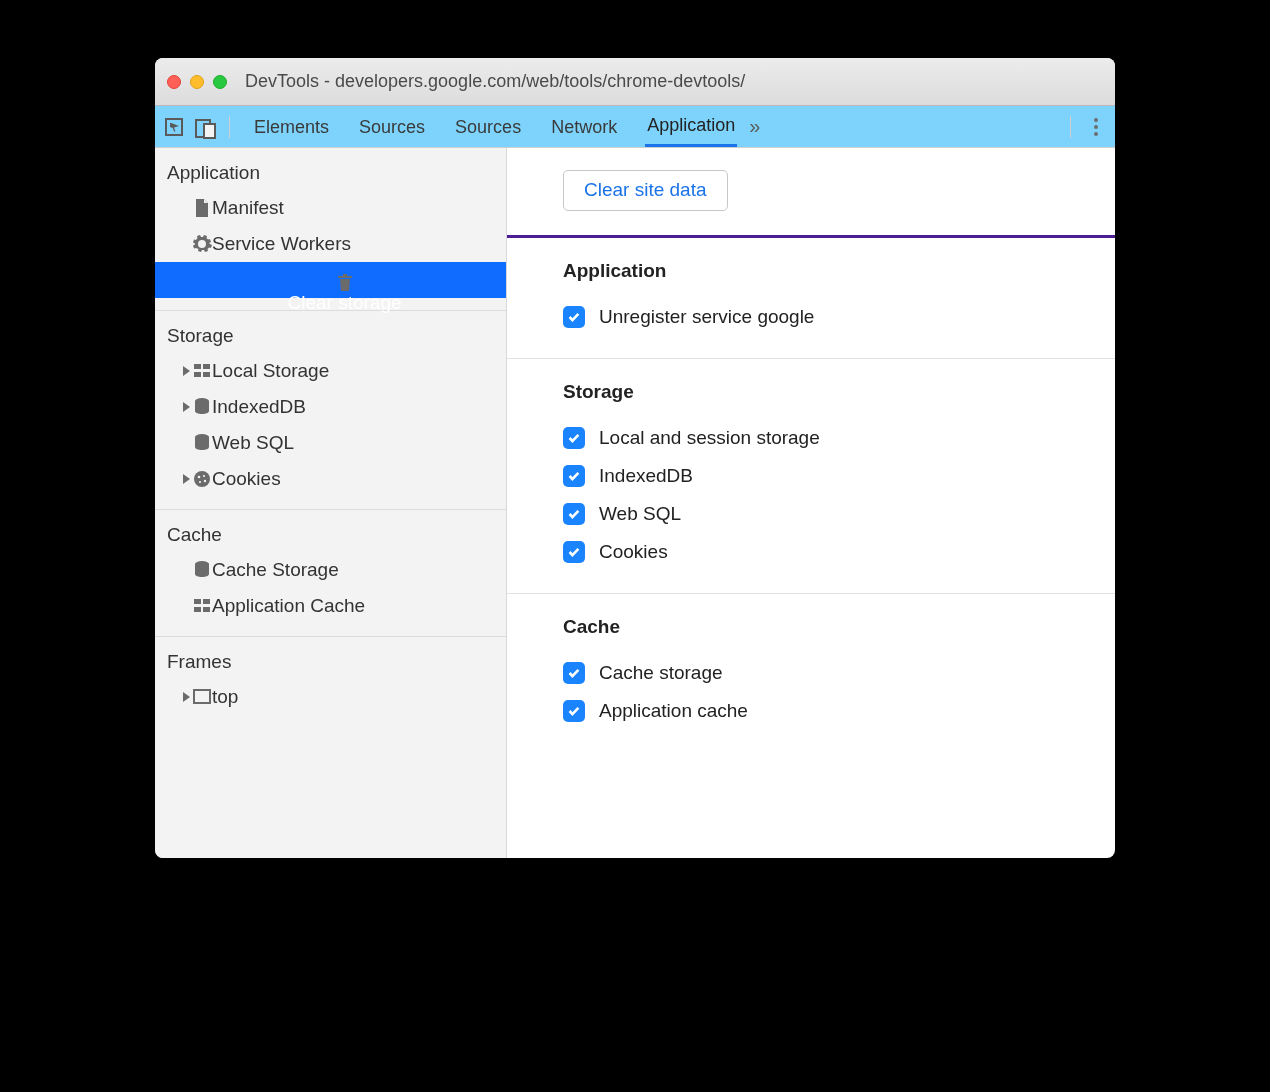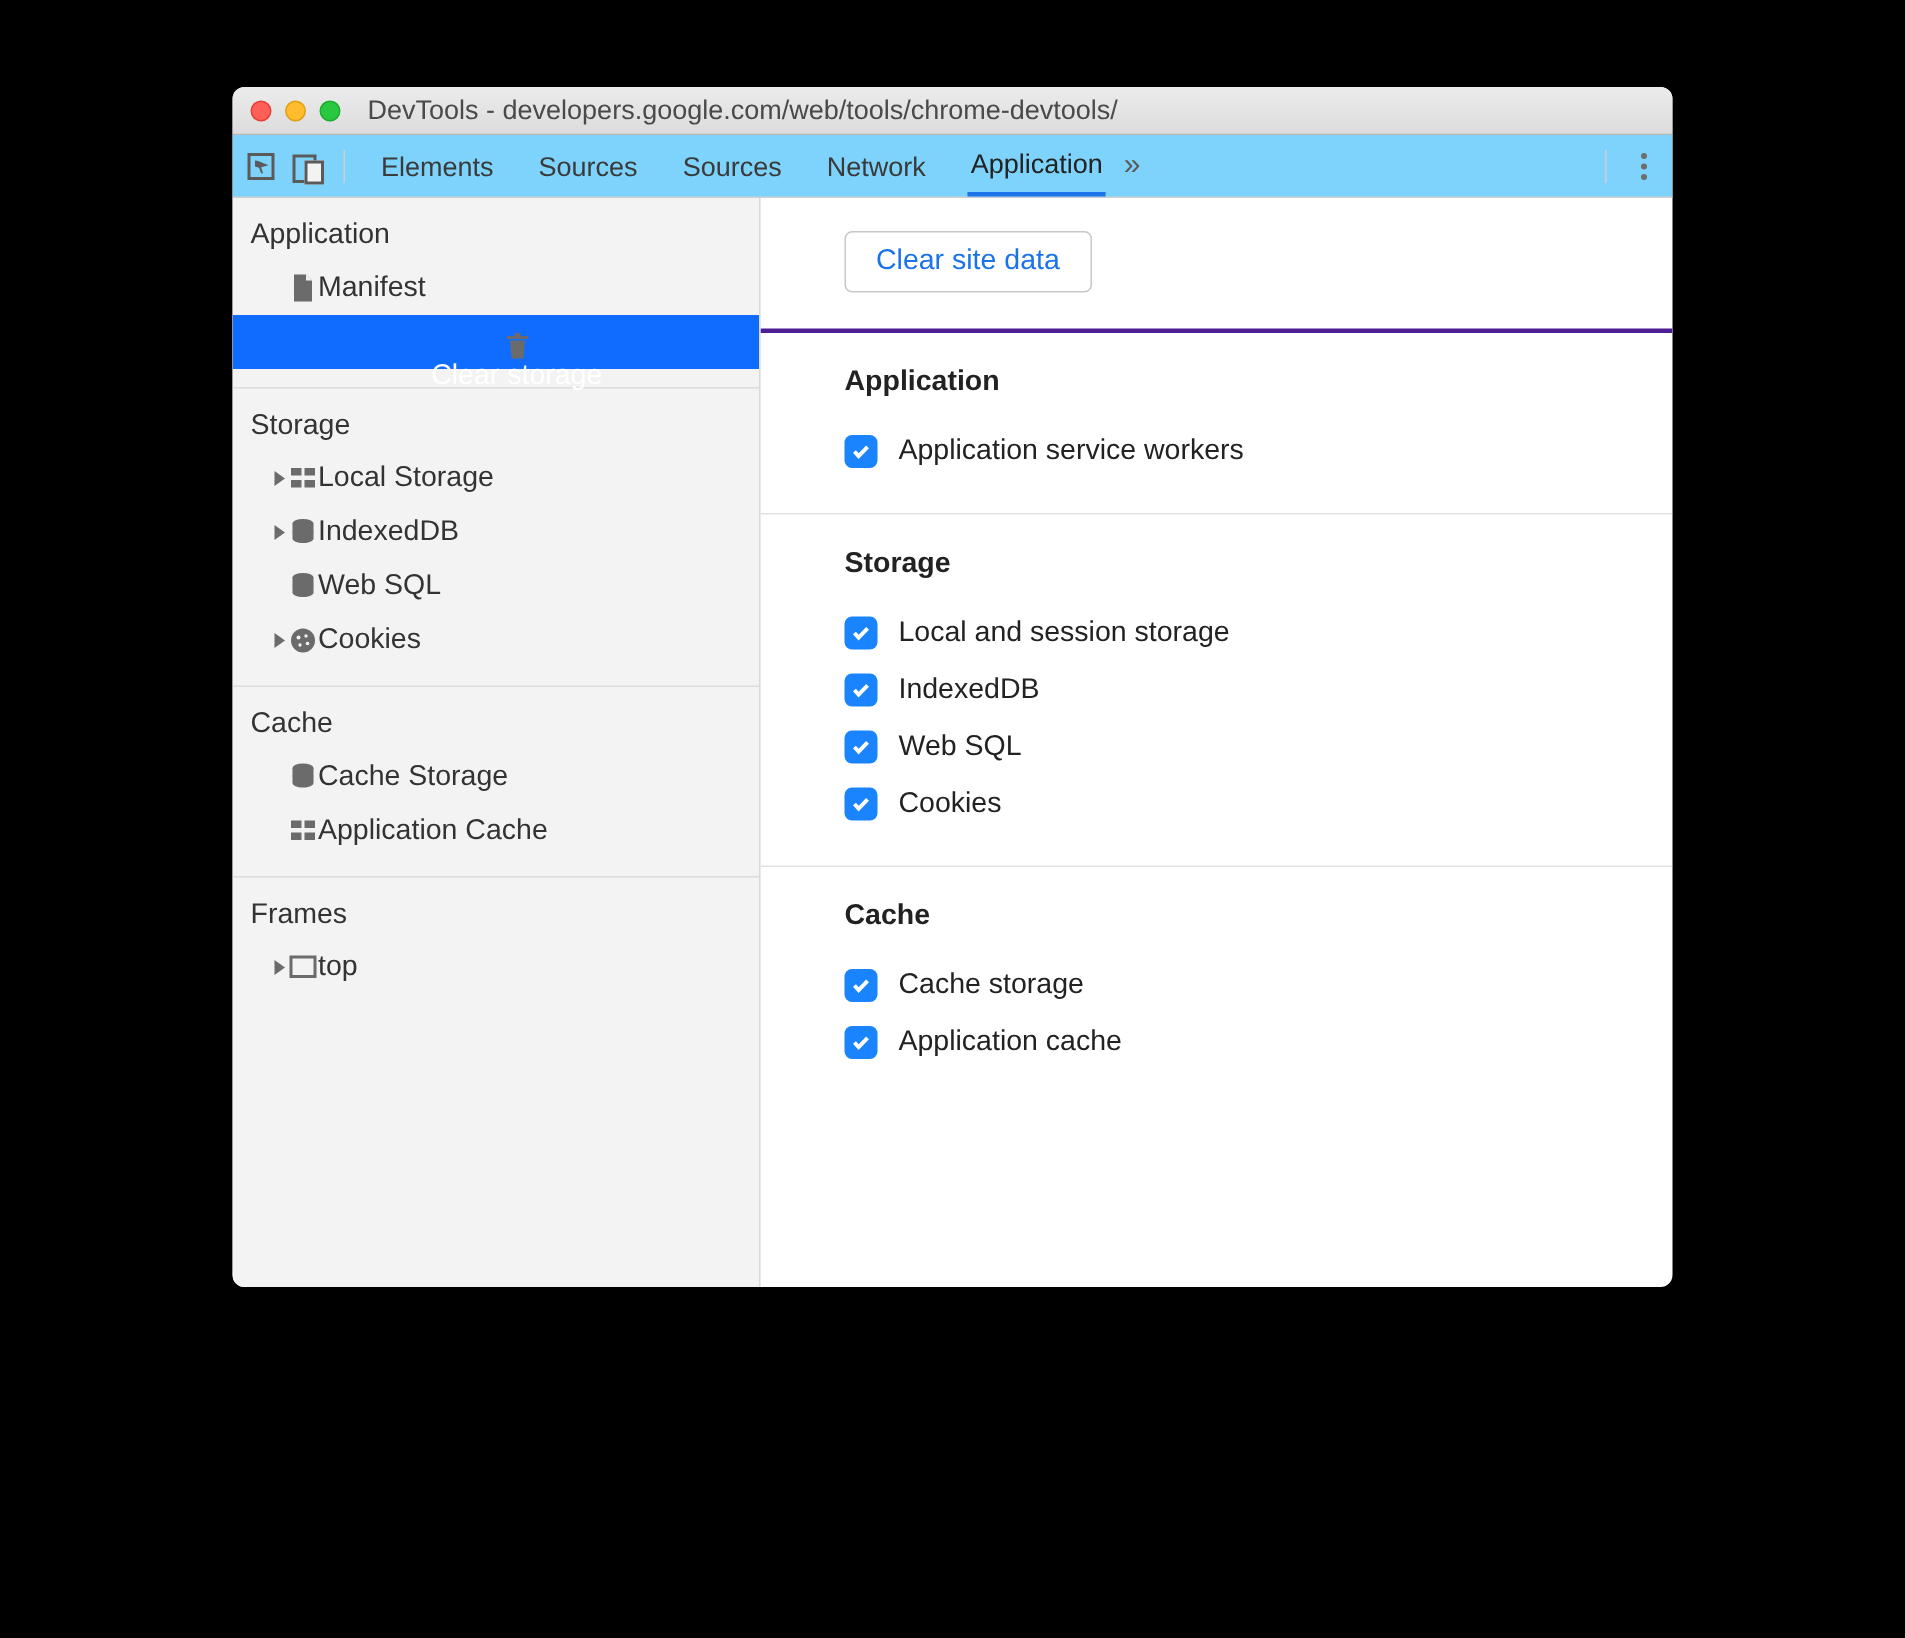--- a/index.html
+++ b/index.html
@@ -17,21 +17,21 @@
     width: 960px;
     height: 800px;
     background: #fff;
     border-radius: 8px;
     box-shadow: 0 18px 60px rgba(0,0,0,.55);
     overflow: hidden;
     display: flex;
     flex-direction: column;
   }
   .titlebar {
-    height: 32px;
+    height: 48px;
     background: linear-gradient(#ececec,#dcdcdc);
     border-bottom: 1px solid #b9b9b9;
     display: flex;
     align-items: center;
     padding: 0 12px;
     gap: 10px;
   }
   .traffic { display:flex; gap:9px; }
   .dot { width:14px; height:14px; border-radius:50%; }
   .dot.red    { background:#ff5f57; border:1px solid #e24238; }
@@ -219,20 +219,29 @@
           <div class="group-title">Application</div>
           <div class="row indent">
             <div class="tri blank"></div>
             <span class="ico">
               <svg viewBox="0 0 20 20">
                 <use href="#file-icon"></use>
               </svg>
             </span>
             <span>Manifest</span>
           </div>
+          <div class="row indent">
+            <div class="tri blank"></div>
+            <span class="ico">
+              <svg viewBox="0 0 20 20">
+                <use href="#gear-icon"></use>
+              </svg>
+            </span>
+            <span>Service Workers</span>
+          </div>
           <div class="row indent selected">
             <div class="tri blank"></div>
             <span class="ico">
               <svg viewBox="0 0 20 20">
                 <use href="#trash-icon"></use>
               </svg>
             </span>
             <span>Clear storage</span>
           </div>
         </div>
@@ -312,21 +321,21 @@
     <div class="main" id="main">
         <div class="topstrip"><div class="btn">Clear site data</div></div>
         <div class="section">
           <h3>Application</h3>
           <div class="chkrow">
             <div class="chk">
               <svg viewBox="0 0 16 16">
                 <path d="M3 8l3.2 3.5L13 4.5"></path>
               </svg>
             </div>
-            <span>Application service workers</span>
+            <span>Unregister service google</span>
           </div>
         </div>
         <div class="section">
           <h3>Storage</h3>
           <div class="chkrow">
             <div class="chk">
               <svg viewBox="0 0 16 16">
                 <path d="M3 8l3.2 3.5L13 4.5"></path>
               </svg>
             </div>

